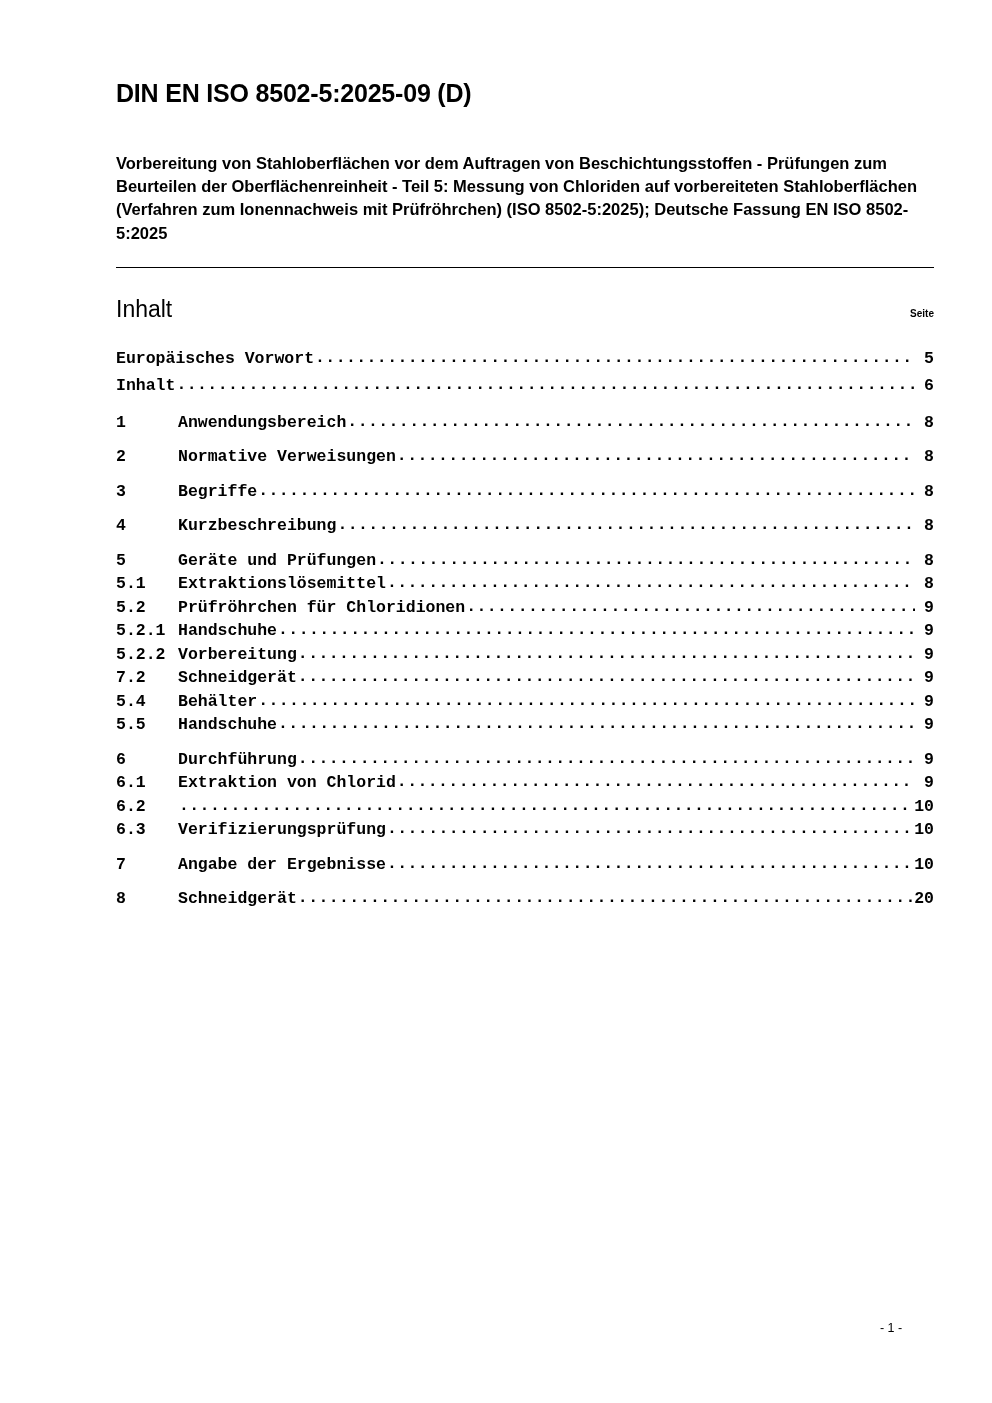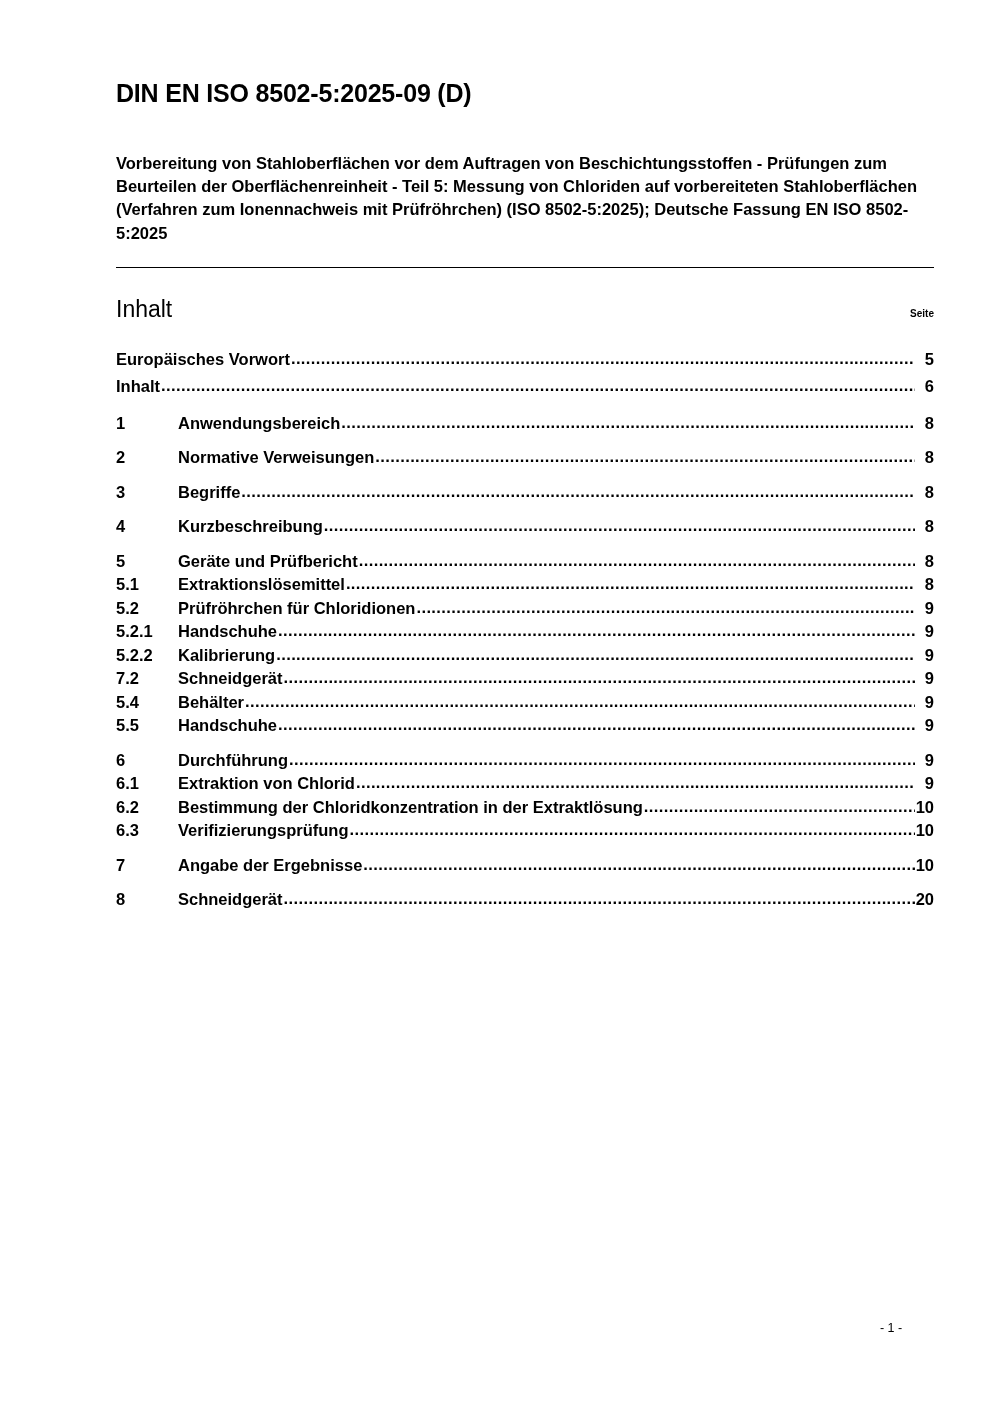--- a/index.html
+++ b/index.html
@@ -68,21 +68,21 @@
     font-weight: bold;
   }
 
   .toc {
     width: 818px;
   }
   .toc-row {
     display: flex;
     align-items: flex-end;
     width: 100%;
-    font-family: Liberation Sans, sans-serif;
+    font-family: Liberation Mono, monospace;
     font-weight: bold;
     font-size: 16.5px;
     line-height: 1.0;
     padding: 3.5px 0;
     white-space: nowrap;
   }
   .toc-row.front {
     font-size: 16.5px;
     padding: 5.5px 0;
   }
@@ -172,21 +172,21 @@
           <span class="page-no">8</span>
         </div>
         <div class="toc-row gap-top">
           <span class="num">4</span>
           <span class="label">Kurzbeschreibung</span>
           <span class="dots">............................................................................................................................................................................................................................................................................................................</span>
           <span class="page-no">8</span>
         </div>
         <div class="toc-row gap-top">
           <span class="num">5</span>
-          <span class="label">Geräte und Prüfbericht</span>
+          <span class="label">Geräte und Prüfungen</span>
           <span class="dots">............................................................................................................................................................................................................................................................................................................</span>
           <span class="page-no">8</span>
         </div>
         <div class="toc-row">
           <span class="num">5.1</span>
           <span class="label">Extraktionslösemittel</span>
           <span class="dots">............................................................................................................................................................................................................................................................................................................</span>
           <span class="page-no">8</span>
         </div>
         <div class="toc-row">
@@ -196,21 +196,21 @@
           <span class="page-no">9</span>
         </div>
         <div class="toc-row">
           <span class="num">5.2.1</span>
           <span class="label">Handschuhe</span>
           <span class="dots">............................................................................................................................................................................................................................................................................................................</span>
           <span class="page-no">9</span>
         </div>
         <div class="toc-row">
           <span class="num">5.2.2</span>
-          <span class="label">Kalibrierung</span>
+          <span class="label">Vorbereitung</span>
           <span class="dots">............................................................................................................................................................................................................................................................................................................</span>
           <span class="page-no">9</span>
         </div>
         <div class="toc-row">
           <span class="num">7.2</span>
           <span class="label">Schneidgerät</span>
           <span class="dots">............................................................................................................................................................................................................................................................................................................</span>
           <span class="page-no">9</span>
         </div>
         <div class="toc-row">
@@ -232,21 +232,20 @@
           <span class="page-no">9</span>
         </div>
         <div class="toc-row">
           <span class="num">6.1</span>
           <span class="label">Extraktion von Chlorid</span>
           <span class="dots">............................................................................................................................................................................................................................................................................................................</span>
           <span class="page-no">9</span>
         </div>
         <div class="toc-row">
           <span class="num">6.2</span>
-          <span class="label">Bestimmung der Chloridkonzentration in der Extraktlösung</span>
           <span class="dots">............................................................................................................................................................................................................................................................................................................</span>
           <span class="page-no">10</span>
         </div>
         <div class="toc-row">
           <span class="num">6.3</span>
           <span class="label">Verifizierungsprüfung</span>
           <span class="dots">............................................................................................................................................................................................................................................................................................................</span>
           <span class="page-no">10</span>
         </div>
         <div class="toc-row gap-top">

